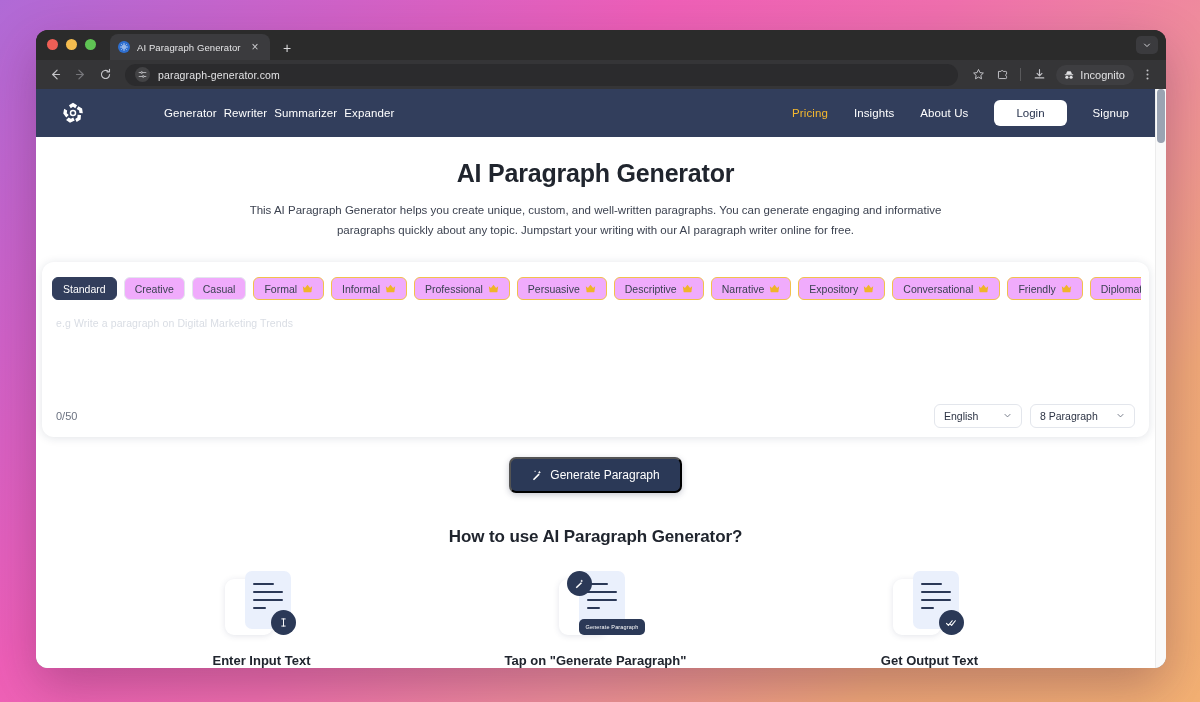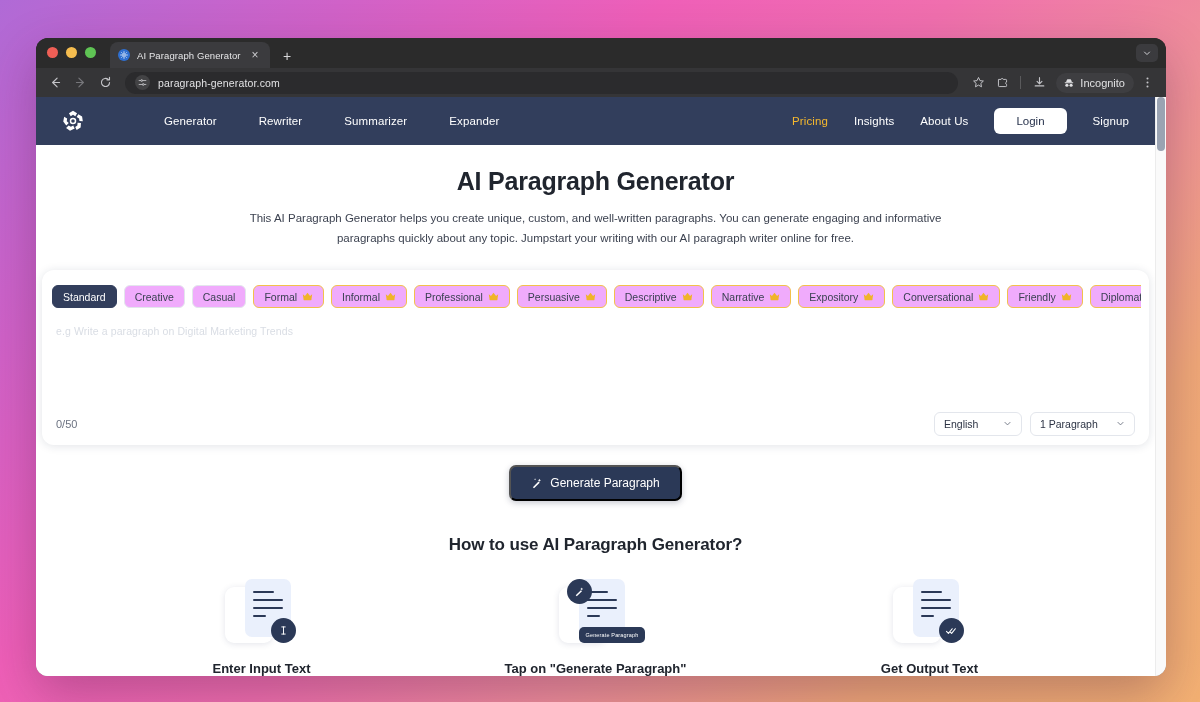--- a/index.html
+++ b/index.html
@@ -20,21 +20,21 @@
         #ef8f9a 66%,
         #f0a878 82%,
         #f4b173 100%);
     -webkit-font-smoothing: antialiased;
   }
 
   
   .browser-window {
     position: absolute;
     left: 36px;
-    top: 38px;
+    top: 30px;
     width: 1130px;
     height: 638px;
     border-radius: 12px;
     overflow: hidden;
     box-shadow: 0 18px 50px rgba(60, 20, 60, 0.30);
     background: #2b2b2b;
     display: flex;
     flex-direction: column;
   }
 
@@ -213,21 +213,21 @@
     flex: 0 0 auto;
   }
   .logo {
     width: 30px; height: 30px;
     display: flex; align-items: center; justify-content: center;
     flex: 0 0 auto;
   }
   .nav-left {
     display: flex;
     align-items: flex-end;
-    gap: 42px;
+    gap: 7px;
     margin-left: 76px;
   }
   .nav-link {
     color: #ffffff;
     font-size: 11.5px;
     white-space: nowrap;
     letter-spacing: .1px;
   }
   .nav-right {
     margin-left: auto;
@@ -689,21 +689,21 @@
           <div class="selects">
             <div class="select">
               <span>English</span>
               <span class="chev">
                 <svg width="9" height="9" viewBox="0 0 16 16">
                     <path d="M3.5 6l4.5 4.5L12.5 6" fill="none" stroke="#6b7280" stroke-width="1.6" stroke-linecap="round" stroke-linejoin="round"></path>
                   </svg>
               </span>
             </div>
             <div class="select para">
-              <span>1 Paragraph</span>
+              <span>8 Paragraph</span>
               <span class="chev">
                 <svg width="9" height="9" viewBox="0 0 16 16">
                     <path d="M3.5 6l4.5 4.5L12.5 6" fill="none" stroke="#6b7280" stroke-width="1.6" stroke-linecap="round" stroke-linejoin="round"></path>
                   </svg>
               </span>
             </div>
           </div>
         </div>
       </div>
 

